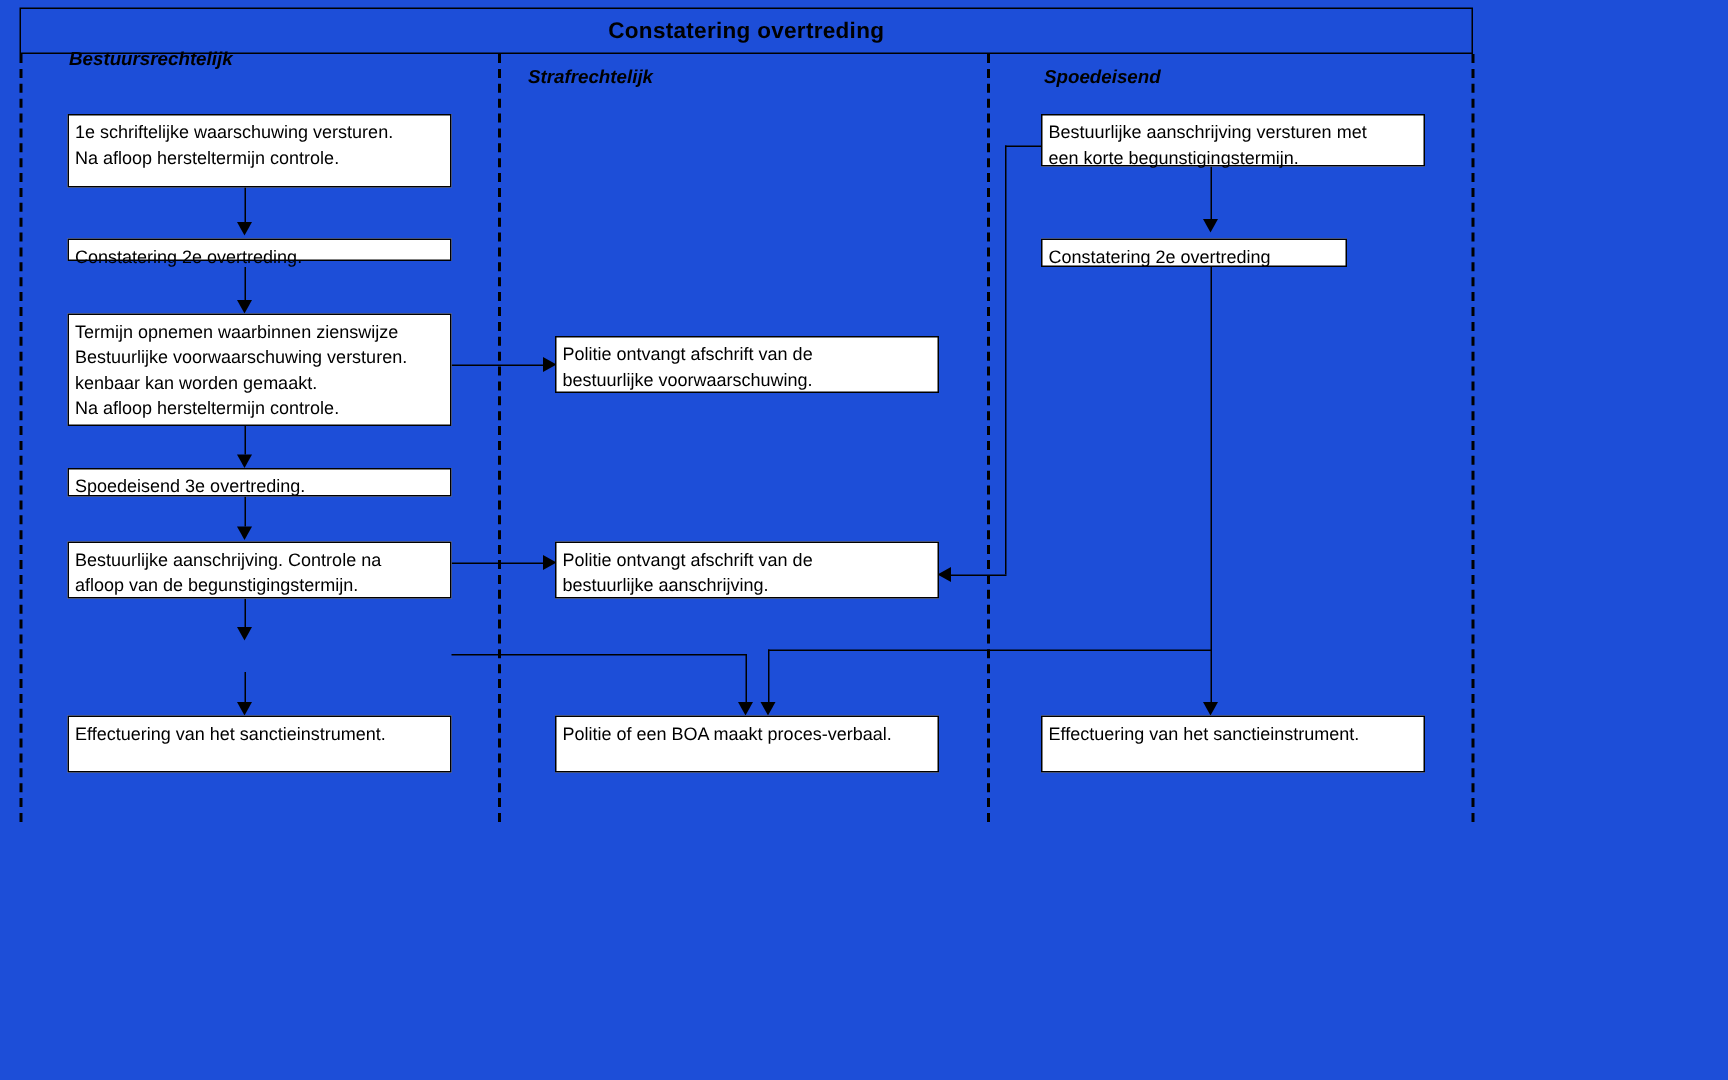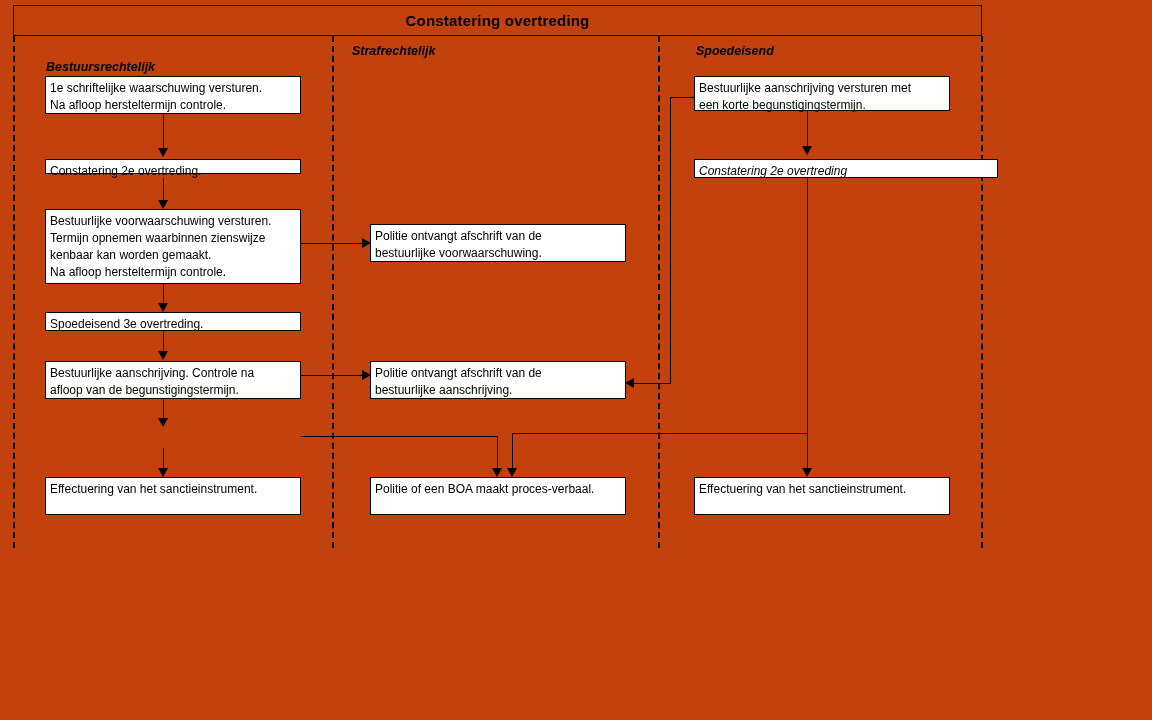--- a/index.html
+++ b/index.html
@@ -9,21 +9,21 @@
     background: #ffffff;
   }
   body {
     font-family: "Liberation Sans", sans-serif;
     color: #000000;
   }
   #canvas {
     position: relative;
     width: 1152px;
     height: 720px;
-    background: #c2410c;
+    background: #1d4ed8;
     overflow: hidden;
   }
 
   
   .title-band {
     position: absolute;
     left: 13px;
     top: 5px;
     width: 969px;
     height: 31px;
@@ -115,21 +115,21 @@
 
   <div class="title-band">
     <span class="title-text">Constatering overtreding</span>
   </div>
 
   <div class="lane-rule" style="left:13px;  top:36px; height:512px;"></div>
   <div class="lane-rule" style="left:332px; top:36px; height:512px;"></div>
   <div class="lane-rule" style="left:658px; top:36px; height:512px;"></div>
   <div class="lane-rule" style="left:981px; top:36px; height:512px;"></div>
 
-  <div class="lane-label" style="left:46px;  top:60px;">Bestuursrechtelijk</div>
+  <div class="lane-label" style="left:46px;  top:32px;">Bestuursrechtelijk</div>
   <div class="lane-label" style="left:352px; top:44px;">Strafrechtelijk</div>
   <div class="lane-label" style="left:696px; top:44px;">Spoedeisend</div>
 
   <div class="seg-v" style="left:163px; top:114px; height:34px;"></div>
   <div class="arrow-down" style="left:158px; top:148px;"></div>
 
   <div class="seg-v" style="left:163px; top:178px; height:22px;"></div>
   <div class="arrow-down" style="left:158px; top:200px;"></div>
 
   <div class="seg-v" style="left:163px; top:284px; height:19px;"></div>
@@ -162,32 +162,32 @@
   <div class="seg-v" style="left:807px; top:111px; height:35px;"></div>
   <div class="arrow-down" style="left:802px; top:146px;"></div>
 
   <div class="seg-v" style="left:807px; top:178px; height:290px;"></div>
   <div class="arrow-down" style="left:802px; top:468px;"></div>
 
   <div class="seg-h" style="left:512px; top:433px; width:296px;"></div>
   <div class="seg-v" style="left:512px; top:433px; height:35px;"></div>
   <div class="arrow-down" style="left:507px; top:468px;"></div>
 
-  <div class="node" style="left:45px; top:76px; width:256px; height:38px;">
+  <div class="node" style="left:45px; top:76px; width:256px; height:49px;">
     <span class="line">1e schriftelijke waarschuwing versturen.</span>
     <span class="line">Na afloop hersteltermijn controle.</span>
   </div>
 
   <div class="node" style="left:45px; top:159px; width:256px; height:15px;">
     <span class="line">Constatering 2e overtreding.</span>
   </div>
 
   <div class="node" style="left:45px; top:209px; width:256px; height:75px;">
+    <span class="line">Termijn opnemen waarbinnen zienswijze</span>
     <span class="line">Bestuurlijke voorwaarschuwing versturen.</span>
-    <span class="line">Termijn opnemen waarbinnen zienswijze</span>
     <span class="line">kenbaar kan worden gemaakt.</span>
     <span class="line">Na afloop hersteltermijn controle.</span>
   </div>
 
   <div class="node" style="left:45px; top:312px; width:256px; height:19px;">
     <span class="line">Spoedeisend 3e overtreding.</span>
   </div>
 
   <div class="node" style="left:45px; top:361px; width:256px; height:38px;">
     <span class="line">Bestuurlijke aanschrijving. Controle na</span>
@@ -211,21 +211,21 @@
 
   <div class="node" style="left:370px; top:477px; width:256px; height:38px;">
     <span class="line">Politie of een BOA maakt proces-verbaal.</span>
   </div>
 
   <div class="node" style="left:694px; top:76px; width:256px; height:35px;">
     <span class="line">Bestuurlijke aanschrijving versturen met</span>
     <span class="line">een korte begunstigingstermijn.</span>
   </div>
 
-  <div class="node" style="left:694px; top:159px; width:304px; height:19px;font-style:italic;">
+  <div class="node" style="left:694px; top:159px; width:204px; height:19px;">
     <span class="line">Constatering 2e overtreding</span>
   </div>
 
   <div class="node" style="left:694px; top:477px; width:256px; height:38px;">
     <span class="line">Effectuering van het sanctieinstrument.</span>
   </div>
 
 </div>
 
 </body></html>

